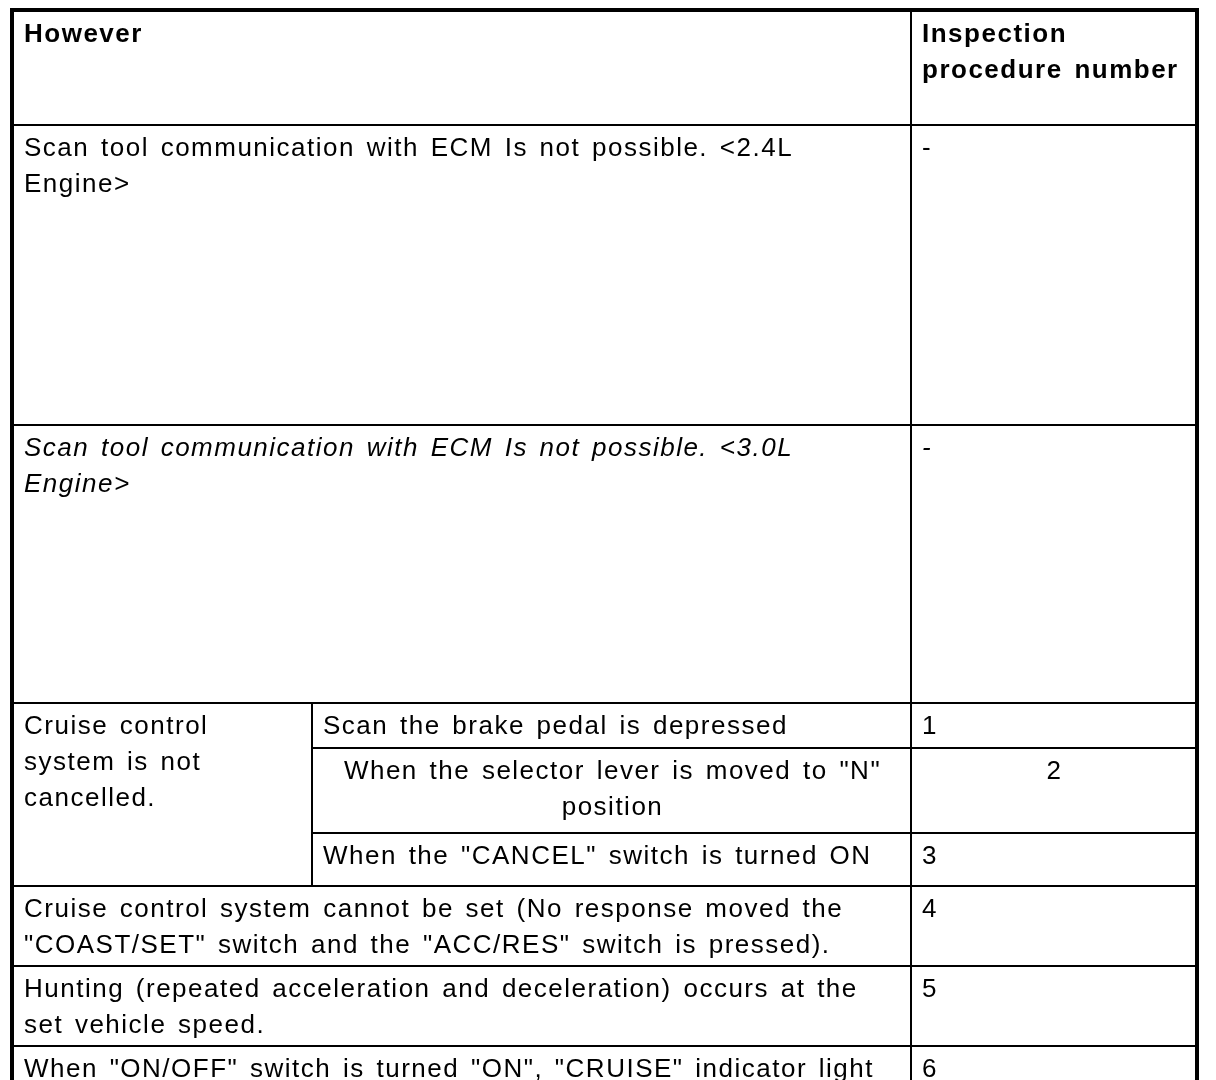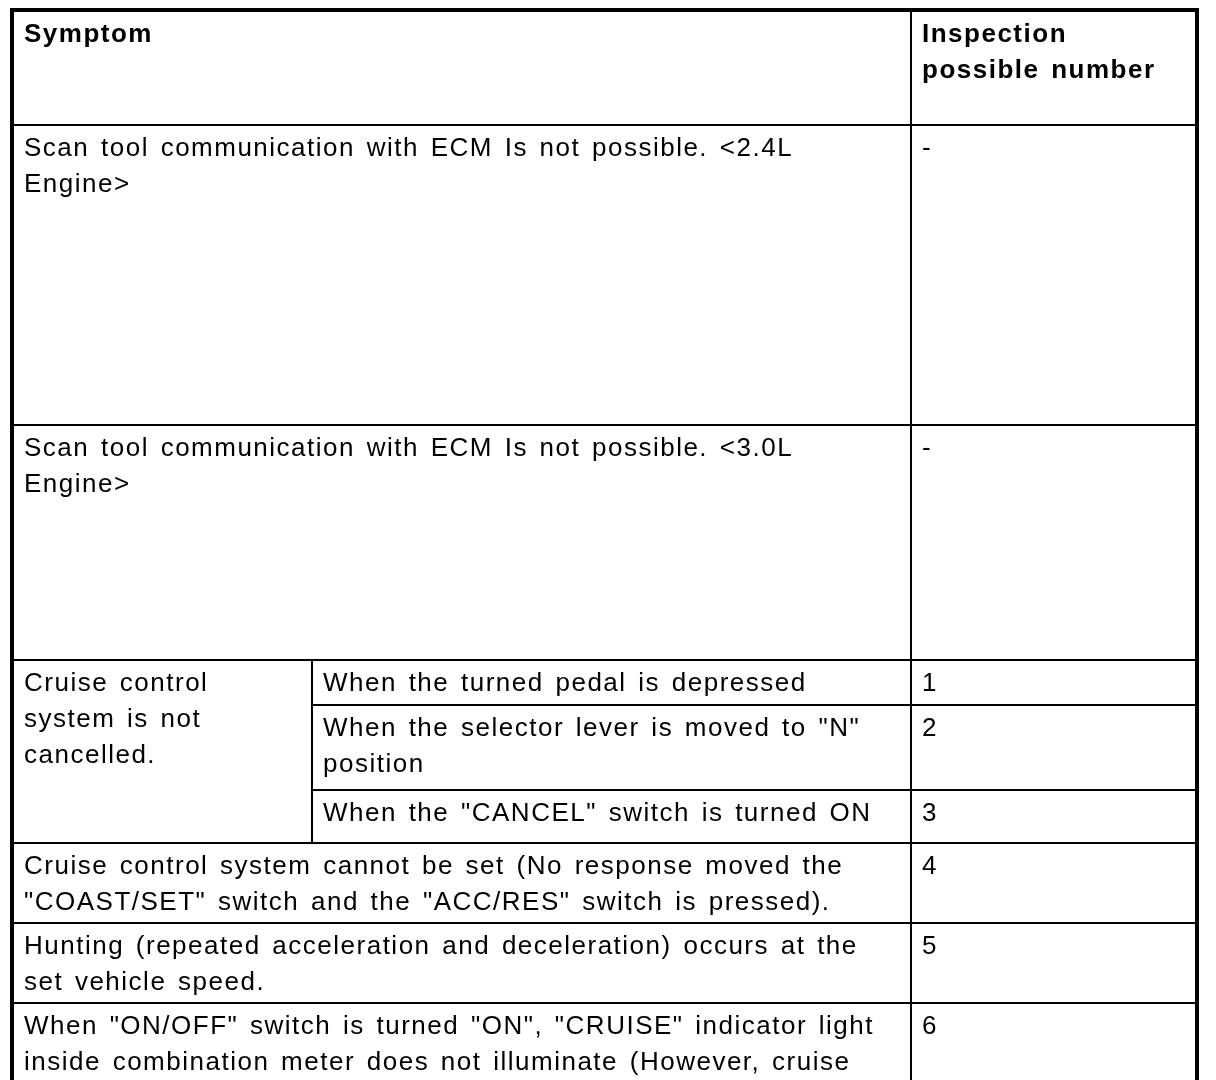--- a/index.html
+++ b/index.html
@@ -40,41 +40,41 @@
 <body>
 
 <table class="symptom-table">
   <colgroup>
     <col class="c-main">
     <col class="c-sub">
     <col class="c-number">
   </colgroup>
   <tbody>
     <tr style="height:115px;">
-      <td class="hdr" colspan="2">Symptom</td>
-      <td class="hdr">Inspection possible number</td>
+      <td class="hdr" colspan="2">However</td>
+      <td class="hdr">Inspection procedure number</td>
     </tr>
 
     <tr style="height:300px;">
       <td colspan="2">Scan tool communication with ECM Is not possible. &lt;2.4L Engine&gt;</td>
       <td>-</td>
     </tr>
 
-    <tr style="height:235px;">
+    <tr style="height:278px;font-style:italic;">
       <td colspan="2">Scan tool communication with ECM Is not possible. &lt;3.0L Engine&gt;</td>
       <td>-</td>
     </tr>
 
     <tr style="height:45px;">
       <td rowspan="3">Cruise control system is not cancelled.</td>
-      <td>When the turned pedal is depressed</td>
+      <td>Scan the brake pedal is depressed</td>
       <td>1</td>
     </tr>
 
-    <tr style="height:85px;">
+    <tr style="height:85px;text-align:center;">
       <td>When the selector lever is moved to "N" position</td>
       <td>2</td>
     </tr>
 
     <tr style="height:53px;">
       <td>When the "CANCEL" switch is turned ON</td>
       <td>3</td>
     </tr>
 
     <tr style="height:80px;">

